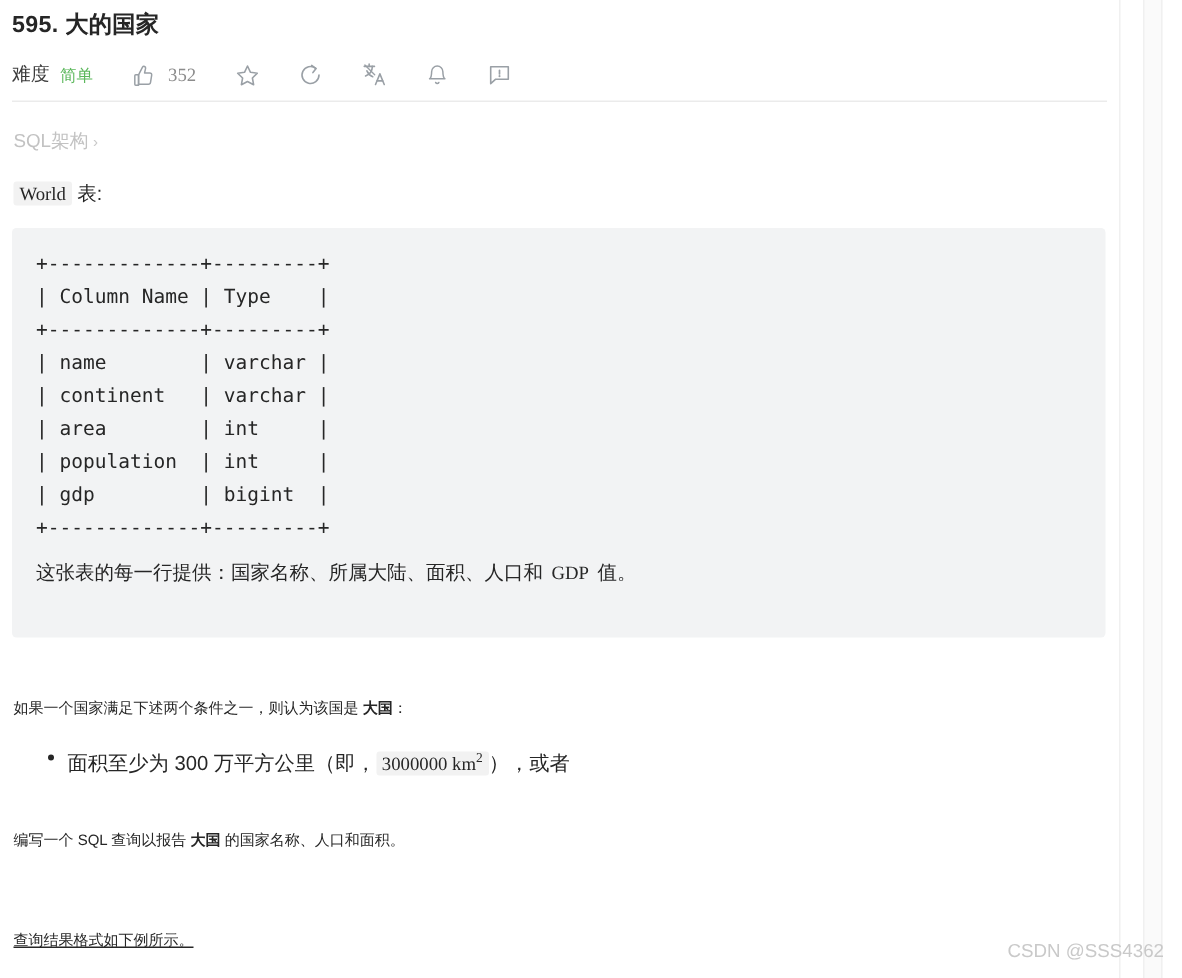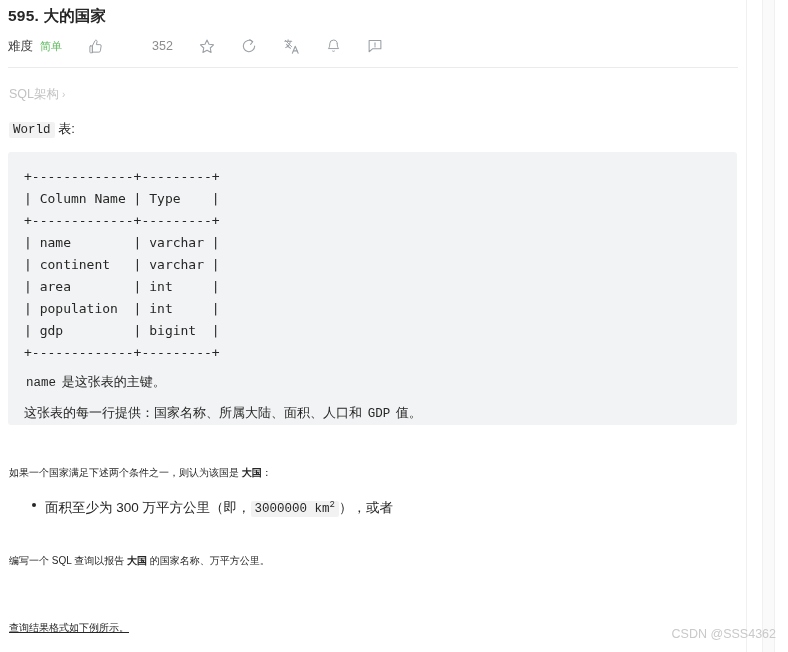--- a/index.html
+++ b/index.html
@@ -33,39 +33,39 @@
     font-weight: 600;
     color: #262626;
     letter-spacing: 0.2px;
     white-space: nowrap;
   }
   .meta-bar {
     position: absolute;
     left: 8px; top: 34px;
     height: 24px;
     display: flex;
-    align-items: center;
-    white-space: nowrap;
+    align-items: flex-end;
+    white-space: nowrap;
+    font-family: Liberation Serif, serif;
   }
   .meta-label {
     font-size: 12.5px;
     color: #3c3c3c;
     margin-right: 7px;
   }
   .meta-difficulty {
     font-size: 11px;
     color: #5cb85c;
     margin-right: 26px;
   }
   .icon-btn {
     display: inline-flex;
     align-items: center;
     color: #9aa0a6;
     margin-right: 26px;
-    gap: 40px;
   }
   .icon-btn svg { display: block; }
   .like-count {
     font-size: 12.5px;
     color: #8c8c8c;
     margin-left: 9px;
   }
   .hdr-divider {
     position: absolute;
     left: 8px; top: 67px;
@@ -89,21 +89,21 @@
 
   
   .tablename-line {
     position: absolute;
     left: 9px; top: 120px;
     font-size: 13px;
     color: #262626;
     white-space: nowrap;
   }
   code.inline {
-    font-family: Liberation Mono, monospace;
+    font-family: Liberation Serif, serif;
     font-size: 12.5px;
     background: #f2f2f2;
     color: #262626;
     padding: 1px 4px;
     border-radius: 2px;
   }
 
   
   .codeblock {
     position: absolute;
@@ -303,41 +303,38 @@
       <pre>+-------------+---------+
 | Column Name | Type    |
 +-------------+---------+
 | name        | varchar |
 | continent   | varchar |
 | area        | int     |
 | population  | int     |
 | gdp         | bigint  |
 +-------------+---------+</pre>
 
-      <p class="code-note">
-        <code class="inline">name</code><span> 是这张表的主键。</span>
-      </p>
 
       <p class="code-note">
         <span>这张表的每一行提供：国家名称、所属大陆、面积、人口和 </span><code class="inline">GDP</code><span> 值。</span>
       </p>
     </div>
 
     <div class="body-para" id="para-condition">
       <span>如果一个国家满足下述两个条件之一，则认为该国是 </span><b>大国</b><span>：</span>
     </div>
 
     <ul class="bullet-list">
       <li>
         <span>面积至少为 300 万平方公里（即，</span><code class="inline"><span>3000000 km</span><sup>2</sup></code><span>），或者</span>
       </li>
     </ul>
 
     <div class="body-para" id="para-write">
-      <span>编写一个 SQL 查询以报告 </span><b>大国</b><span> 的国家名称、万平方公里。</span>
+      <span>编写一个 SQL 查询以报告 </span><b>大国</b><span> 的国家名称、人口和面积。</span>
     </div>
 
 
     <div class="body-para" id="para-format">查询结果格式如下例所示。</div>
 
   </div>
 
   <div class="gutter"></div>
   <div class="gutter-edge-l"></div>
   <div class="resizer">

